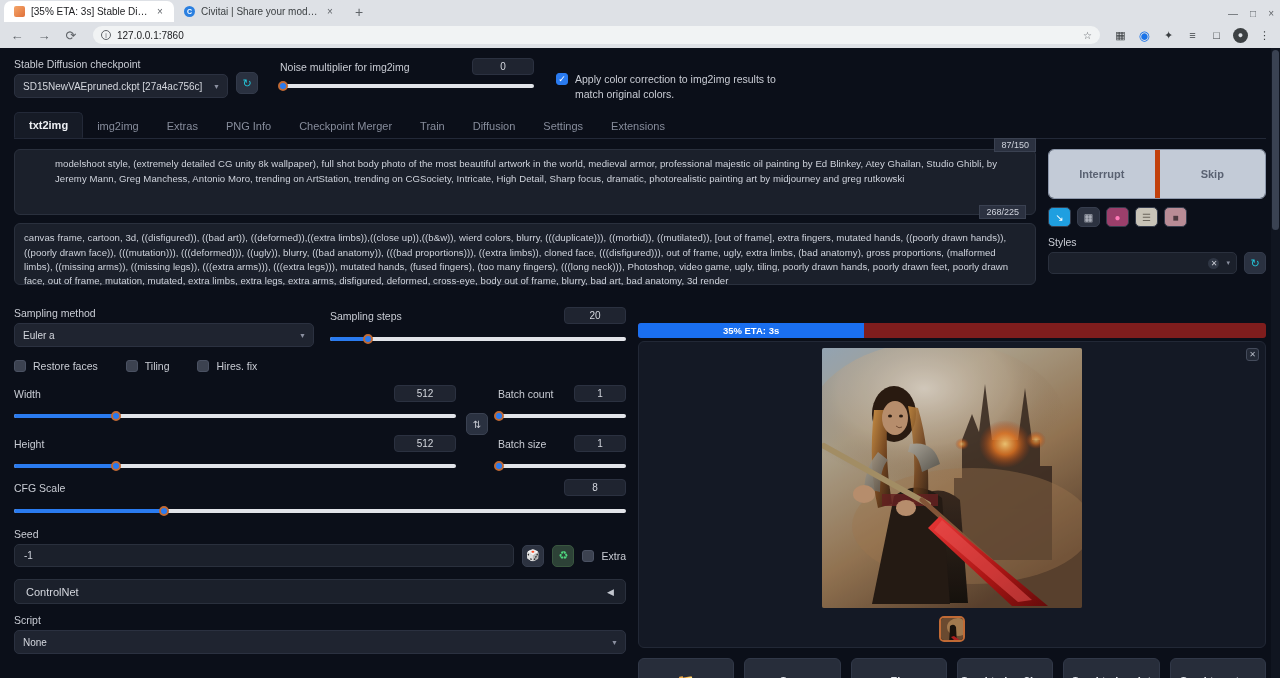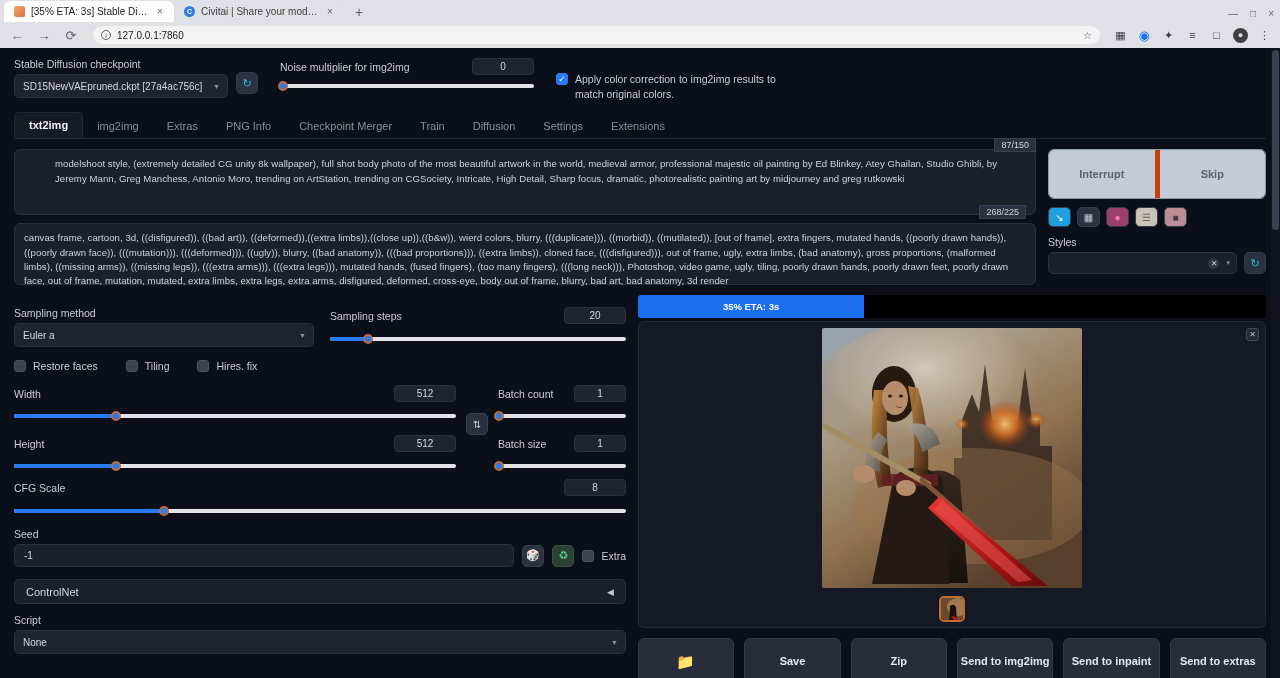--- a/index.html
+++ b/index.html
@@ -249,22 +249,22 @@
     margin-top: 12px; height: 25px; background: #1b202b;
     border: 1px solid #2a303d; border-radius: 5px; display: flex;
     align-items: center; justify-content: space-between; padding: 0 11px;
     font-size: 11px; color: #d4d7de;
   }
   .accordion .arrow { color: #c2c6cf; font-size: 9px; }
   .script-block { margin-top: 10px; }
 
   
   .progress-outer {
-    height: 23px; background: #000000; border-radius: 3px;
-    position: relative; overflow: hidden;
+    height: 15px; background: #7f1d1d; border-radius: 3px;
+    position: relative; overflow: hidden; margin-top: 28px;
   }
   .progress-fill {
     position: absolute; left: 0; top: 0; bottom: 0;
     background: #1a6ff0;
   }
   .progress-text {
     position: absolute; inset: 0; display: flex; align-items: center;
     justify-content: center; font-size: 9.5px; color: #ffffff;
     font-weight: bold; left: 0; width: 36%;
   }

